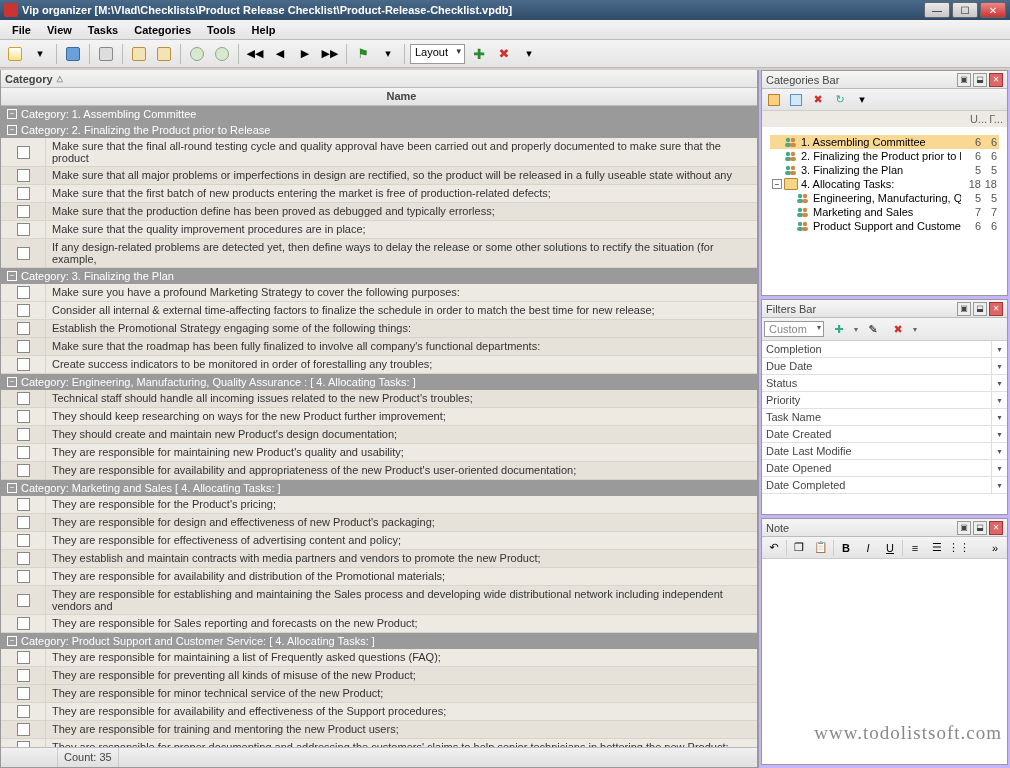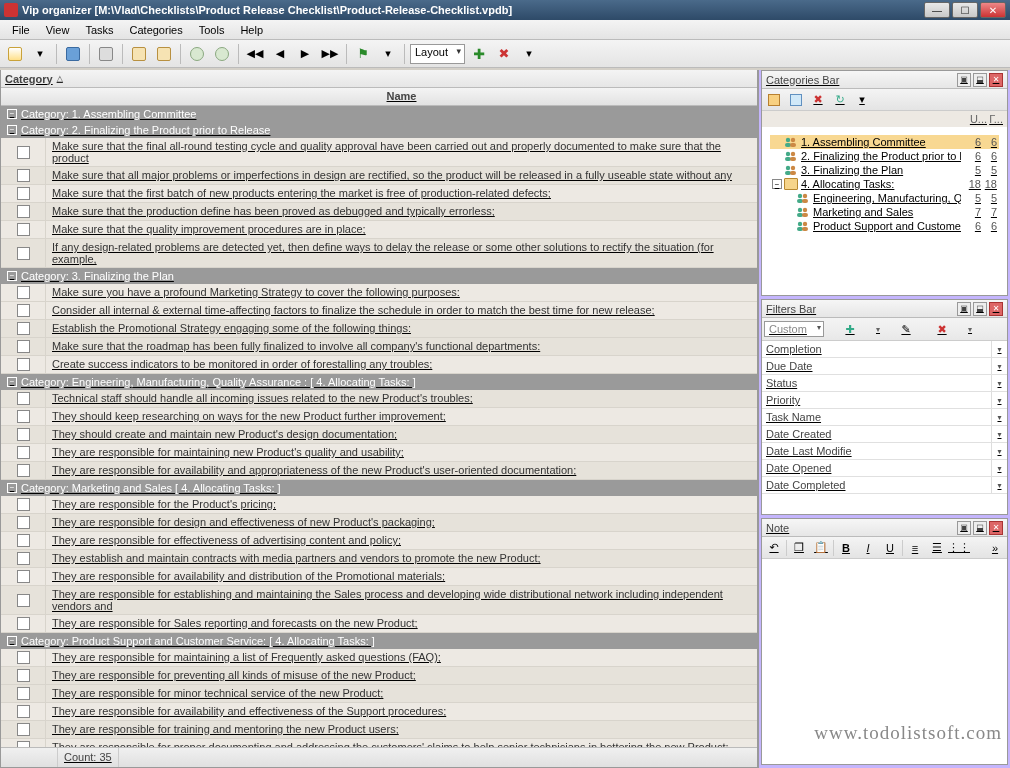--- a/index.html
+++ b/index.html
@@ -5,31 +5,31 @@
 * { box-sizing: border-box; margin: 0; padding: 0; font-family: Tahoma, Arial, sans-serif; font-size: 11px; }
 body { background: #d4d0c8; width: 1010px; height: 768px; overflow: hidden; position: relative; }
 
 .titlebar { height: 20px; background: linear-gradient(to bottom, #4a6a8a, #2e4a68); color: #fff; display: flex; align-items: center; padding: 0 4px; }
 .titlebar .icon { width: 14px; height: 14px; background: #c33; margin-right: 4px; border-radius: 2px; }
 .titlebar .title { flex: 1; font-weight: bold; }
 .titlebar .win-btns { display: flex; gap: 2px; }
 .titlebar .win-btn { width: 26px; height: 16px; background: linear-gradient(#e8e8e8,#c8c8c8); border: 1px solid #666; border-radius: 2px; display:flex; align-items:center; justify-content:center; color:#222; font-size:10px; }
 .titlebar .win-btn.close { background: linear-gradient(#e88,#c33); color:#fff; }
 
-.menubar { height: 20px; background: linear-gradient(#f4f4f4,#e4e4e4); display: flex; align-items: center; padding: 0 4px; border-bottom: 1px solid #bbb; }
+.menubar { height: 20px; background: linear-gradient(#f4f4f4,#e4e4e4); display: flex; align-items: center; padding: 0 4px; border-bottom: 1px solid #bbb; font-weight: bold; }
 .menubar span { padding: 2px 8px; cursor: default; }
 
 .toolbar { height: 28px; background: linear-gradient(#f4f4f4,#e4e4e4); display: flex; align-items: center; padding: 2px 4px; border-bottom: 1px solid #bbb; gap:3px; }
 .tb-btn { width:22px; height:22px; border:1px solid transparent; border-radius:2px; display:flex; align-items:center; justify-content:center; }
 .tb-sep { width:1px; height:20px; background:#bbb; margin:0 2px; }
 .tb-ico { width:14px; height:14px; border-radius:2px; }
 .layout-combo { height:20px; border:1px solid #999; background:#fff; padding:1px 16px 1px 4px; position:relative; }
 .layout-combo::after { content:"▾"; position:absolute; right:3px; top:1px; font-size:9px; color:#333; }
 
-.main-area { position: absolute; top: 70px; bottom: 0px; left:0; right:0; display:flex;text-decoration:underline; }
+.main-area { position: absolute; top: 70px; bottom: 0px; left:0; right:0; display:flex; }
 
 .left-pane { flex:1; background:#ede9e3; border:1px solid #999; border-top:none; display:flex; flex-direction:column; }
 .cat-header { height:18px; background:linear-gradient(#f4f4f4,#e6e6e6); border-bottom:1px solid #bbb; display:flex; align-items:center; padding:0 4px; font-weight:bold; color:#444; }
 .cat-header .sort { font-size:8px; color:#888; margin-left:4px; }
 .col-header { height:18px; background:linear-gradient(#f4f4f4,#e2e2e2); border-bottom:1px solid #bbb; display:flex; }
 .col-done { width:45px; border-right:1px solid #ccc; padding:2px 0; font-weight:bold; color:#444;margin-top:31px;}
 .col-name { flex:1; text-align:center; padding:2px 0; font-weight:bold; color:#444;}
 
 .task-list { flex:1; overflow-y:auto; background:#ede9e3; }
 .group-row { background:#9a9a9a; color:#fff; padding:2px 6px; display:flex; align-items:center; }
@@ -61,21 +61,21 @@
 .tree-row .label { flex:1; white-space:nowrap; overflow:hidden; }
 .tree-row .num1 { width:20px; text-align:right; color:#555;}
 .tree-row .num2 { width:16px; text-align:right; color:#555;}
 .tree-row.indent1 { padding-left:14px; }
 .tree-head { display:flex; padding:2px 4px; color:#666; font-size:10px; }
 .tree-head .h1 { flex:1; }
 .tree-head .h2 { width:20px; text-align:right;}
 .tree-head .h3 { width:16px; text-align:right;}
 
 .filters-body { background:#fff; }
-.filter-combo { display:flex; align-items:center; padding:2px; border-bottom:1px solid #ccc; gap:16px; background:linear-gradient(#f4f4f4,#e8e8e8);}
+.filter-combo { display:flex; align-items:center; padding:2px; border-bottom:1px solid #ccc; gap:5px; background:linear-gradient(#f4f4f4,#e8e8e8);}
 .filter-combo .custom { background:#fff; border:1px solid #999; padding:1px 14px 1px 4px; color:#888; position:relative; min-width:60px;}
 .filter-combo .custom::after { content:"▾"; position:absolute; right:2px; top:1px; font-size:8px; color:#555;}
 .filter-row { display:flex; align-items:center; border-bottom:1px solid #e0e0e0; }
 .filter-row .flabel { flex:1; padding:2px 4px; color:#444; }
 .filter-row .fdrop { width:16px; height:16px; border-left:1px solid #ddd; display:flex; align-items:center; justify-content:center; color:#555; font-size:8px;}
 
 .note-body { flex:1; background:#fff; }
 
 .watermark { position:absolute; right:8px; bottom:24px; color:#888; font-family:Georgia, serif; font-size:19px; letter-spacing:1px; pointer-events:none;}
 </style>

